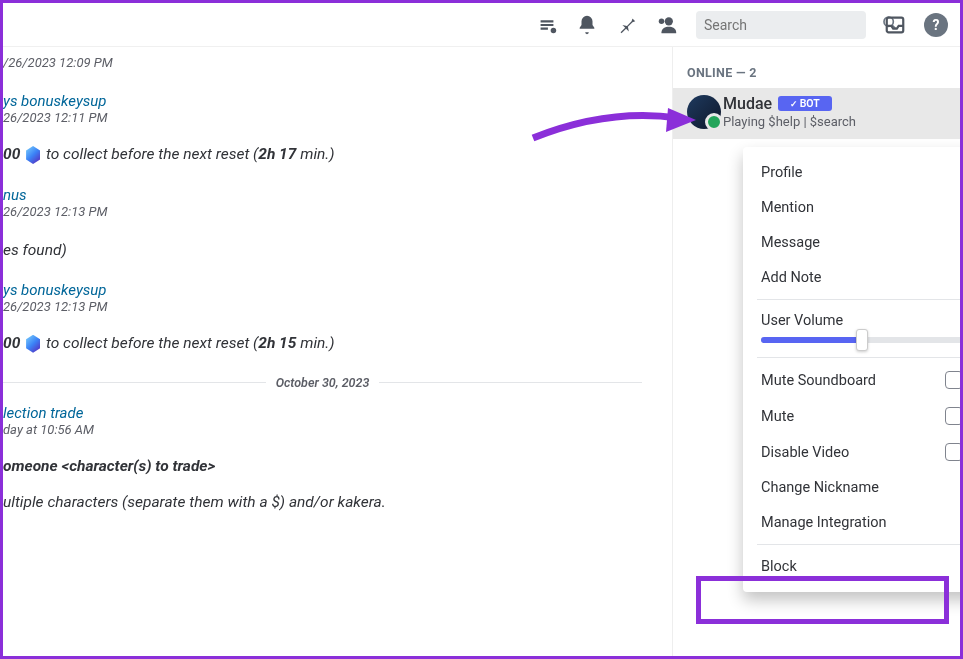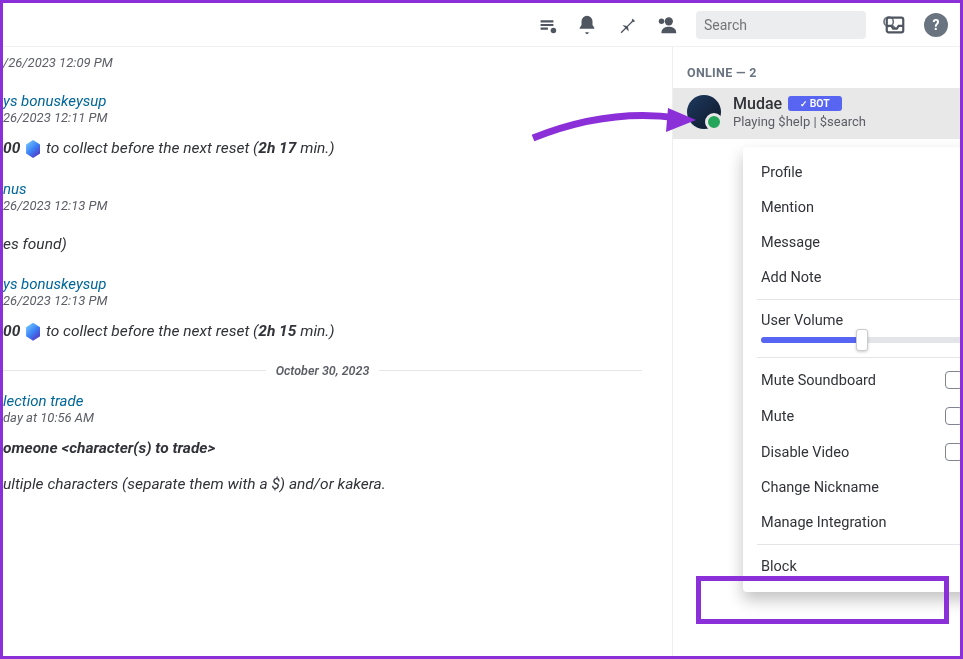--- a/index.html
+++ b/index.html
@@ -10,29 +10,29 @@
     .search-box { display: flex; align-items: center; background: #ebedef; border-radius: 4px; padding: 4px 8px; width: 170px; height: 28px; }
     .search-box input { border: none; background: transparent; outline: none; font-size: 14px; color: #6a7480; flex: 1; }
     .search-box .sicon { color: #6a7480; }
     .circle-icon { width: 24px; height: 24px; border-radius: 50%; background: #6a7480; color: #fff; display: flex; align-items: center; justify-content: center; font-size: 14px; font-weight: bold; }
     
     .main { display: flex; height: calc(100% - 44px); }
     .messages { flex: 1; padding: 8px 0 8px 0; overflow: hidden; position: relative; font-style: italic; }
     .msg { margin-bottom: 22px; padding-left: 0; }
     .timestamp { color: #5c5e66; font-size: 13px; margin-bottom: 12px; }
     .link { color: #069; font-size: 15px; }
-    .content-line { color: #313338; font-size: 15.5px; margin-top: 14px; }
+    .content-line { color: #313338; font-size: 15.5px; margin-top: 20px; }
     .kakera { display: inline-block; width: 14px; height: 18px; background: linear-gradient(135deg, #7dd3fc 0%, #3b82f6 50%, #5b21b6 100%); clip-path: polygon(50% 0%, 100% 25%, 100% 75%, 50% 100%, 0% 75%, 0% 25%); vertical-align: middle; margin: 0 2px; }
     .divider { display: flex; align-items: center; margin: 6px 30px 14px 0; text-align: center; }
     .divider::before, .divider::after { content: ""; flex: 1; height: 1px; background: #e3e5e8; }
     .divider span { padding: 0 10px; color: #5c5e66; font-size: 12.5px; font-weight: 600; }
     
     .right-col { width: 288px; background: #fff; position: relative; border-left: 1px solid #eee; }
     .online-header { padding: 18px 14px 8px; color: #6a7480; font-size: 12.5px; font-weight: 700; letter-spacing: 0.3px; }
-    .member-row { display: flex; align-items: center; padding: 6px 14px 10px; gap: 12px; background: #e8e8e8; }
+    .member-row { display: flex; align-items: center; padding: 6px 14px 10px; gap: 2px; background: #e8e8e8; }
     .avatar { width: 34px; height: 34px; border-radius: 50%; background: linear-gradient(135deg, #1e3a5f 0%, #0f172a 100%); position: relative; }
     .avatar::after { content: ""; position: absolute; bottom: -2px; right: -2px; width: 12px; height: 12px; border-radius: 50%; background: #23a55a; border: 3px solid #e8e8e8; }
     .member-info { flex: 1; }
     .member-name { display: flex; align-items: center; gap: 6px; font-size: 16px; color: #313338; font-weight: 500; }
     .bot-badge { background: #5865f2; color: #fff; border-radius: 3px; padding: 1px 12px; font-size: 10.5px; font-weight: 600; display: inline-flex; align-items: center; gap: 2px; }
     .bot-badge::before { content: "✓"; font-size: 9px; }
     .member-status { color: #5c5e66; font-size: 13px; margin-top: 1px; }
     
     .context-menu { position: absolute; top: 144px; left: 740px; width: 238px; background: #fff; border-radius: 4px; box-shadow: 0 8px 16px rgba(0,0,0,0.24); padding: 8px; z-index: 100; }
     .menu-item { padding: 9px 10px; font-size: 14.5px; color: #313338; border-radius: 3px; cursor: pointer; display: flex; justify-content: space-between; align-items: center; }

